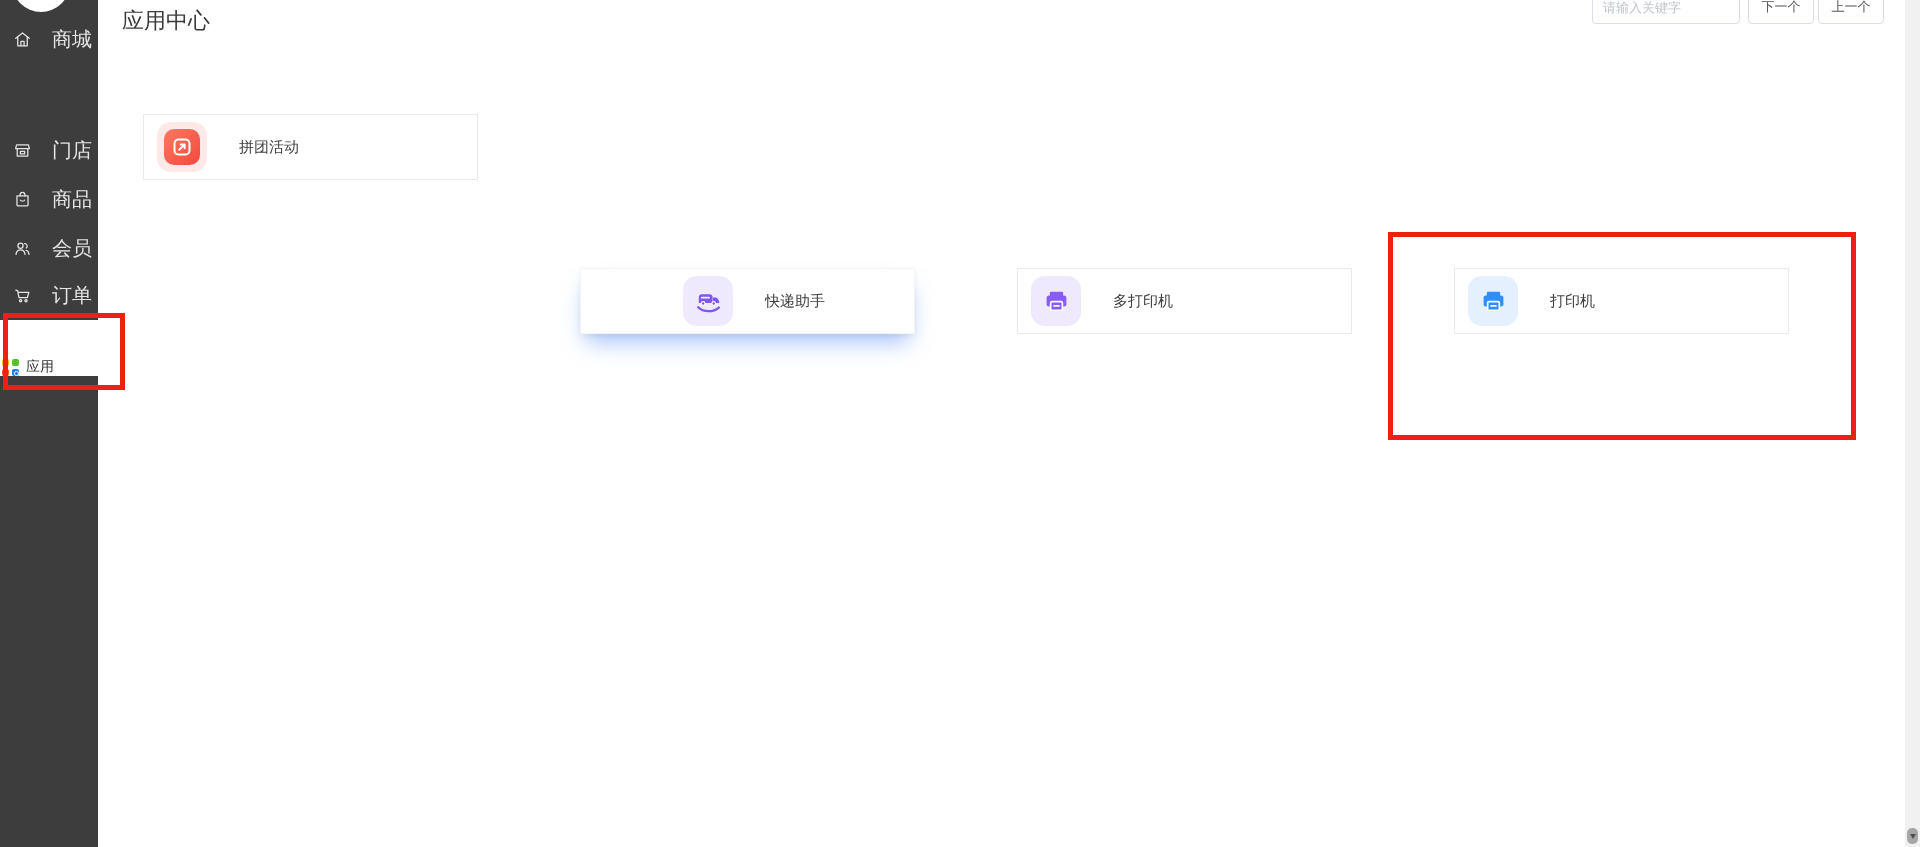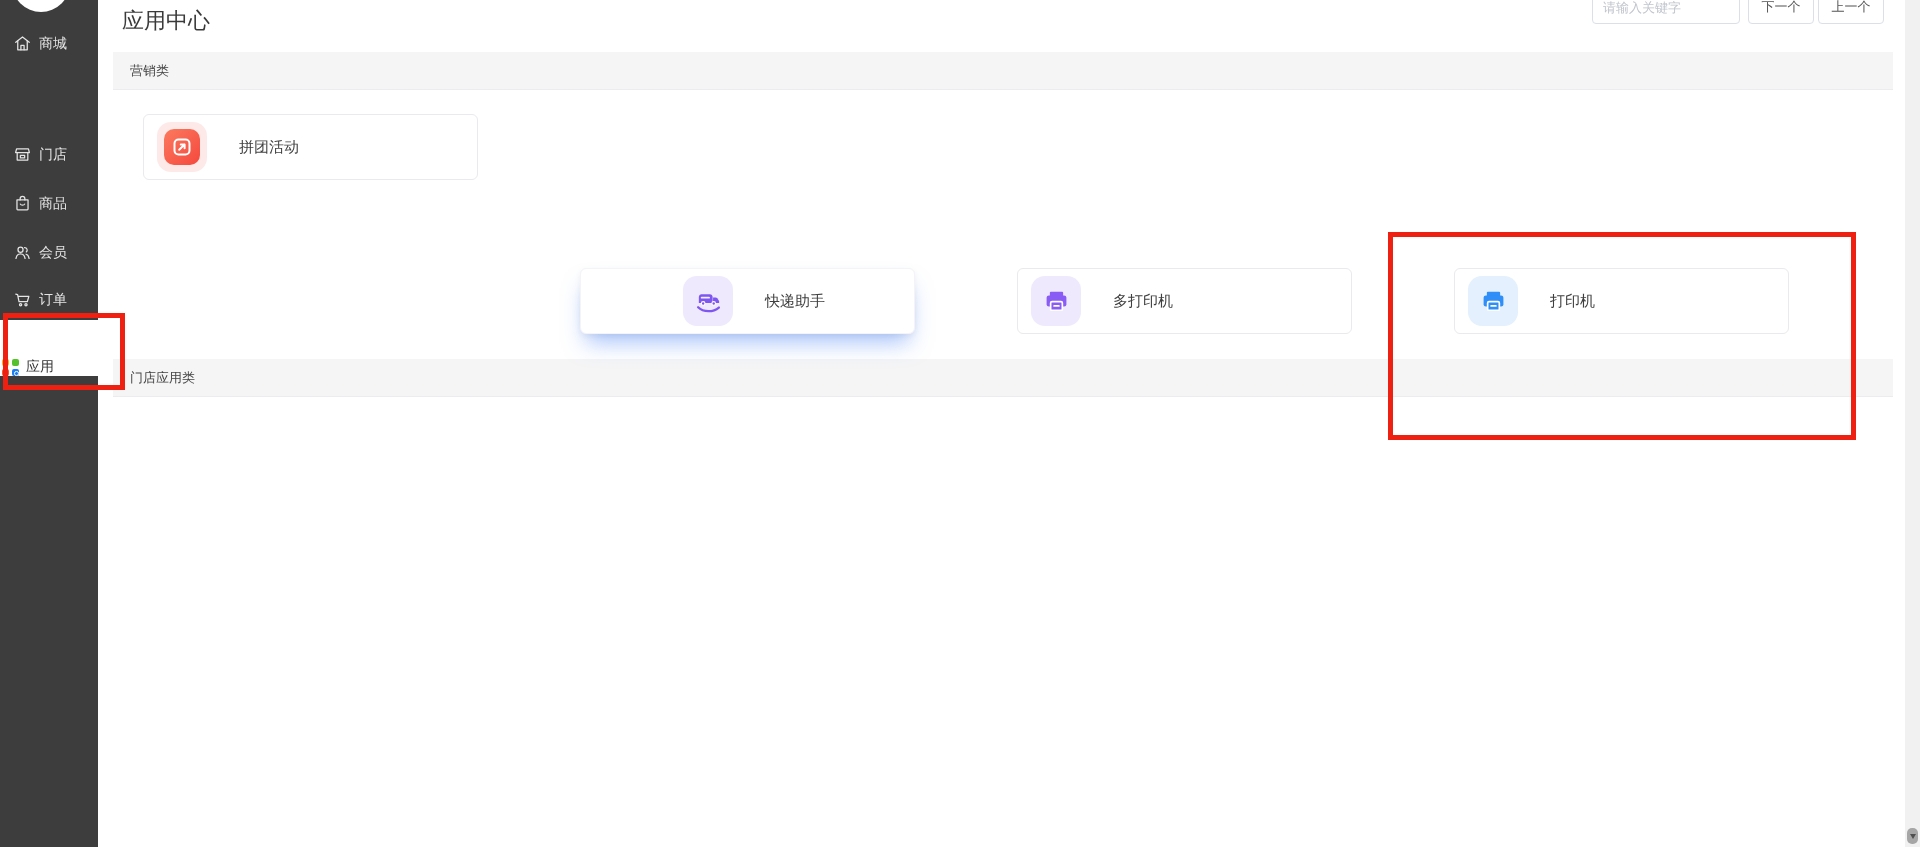--- a/index.html
+++ b/index.html
@@ -3,22 +3,22 @@
 <meta charset="utf-8">
 <style>
   * { margin:0; padding:0; box-sizing:border-box; }
   html,body { width:1920px; height:847px; }
   body { position:relative; overflow:hidden; background:#fff;
          font-family:"Liberation Sans", sans-serif; }
 
   
   .sidebar { position:absolute; left:0; top:0; width:98px; height:847px; background:#3d3d3d; z-index:5; }
   .logo-circle { position:absolute; left:12px; top:-46px; width:58px; height:58px; border-radius:50%; background:#fff; }
-  .nav-item { position:absolute; left:0; width:98px; height:28px; display:flex; align-items:flex-end;
-              gap:7px; padding-left:13px; color:#e4e4e4; font-size:14px; cursor:pointer; }
+  .nav-item { position:absolute; left:0; width:98px; height:28px; display:flex; align-items:center;
+              gap:20px; padding-left:13px; color:#e4e4e4; font-size:20px; cursor:pointer; }
   .nav-item svg { width:19px; height:19px; flex:none; }
   .n0{top:25px} .n1{top:136px} .n2{top:185px} .n3{top:234px} .n4{top:281px}
   .nav-active { position:absolute; left:0; top:320px; width:98px; height:56px; background:#fff;
                 display:flex; align-items:flex-end; gap:7px; padding-left:2px; color:#333;
                 font-size:14px; cursor:pointer; }
   .grid-ic { width:17px; height:17px; display:grid; grid-template-columns:7px 7px; grid-template-rows:7px 7px; gap:3px; flex:none; }
   .grid-ic span { border-radius:2px; }
   .gi-a{background:#fbb30e} .gi-b{background:#55c12c} .gi-c{background:#f55a28}
   .gi-d{background:#1b7ef2; border-radius:50%; position:relative;}
   .gi-d::after{content:""; position:absolute; left:2px; top:2px; width:2.5px; height:2.5px;
@@ -27,21 +27,21 @@
   
   .content { position:absolute; left:98px; top:0; width:1807px; height:847px; background:#fff;text-decoration:underline; }
   .page-title { position:absolute; left:24px; top:6px; font-size:22px; color:#3a3a3a; font-weight:400; }
 
   .sec { position:absolute; left:15px; width:1780px; height:38px; background:#f5f5f6;
          border-bottom:1px solid #ececee; display:flex; align-items:center; padding-left:17px;
          font-size:13px; color:#454545; }
   .s0{top:52px} .s1{top:214px} .s2{top:359px}
 
   .card { position:absolute; width:335px; height:66px; background:#fff; border:1px solid #eaeaee;
-          border-radius:6px; display:flex; align-items:center; gap:32px; padding-left:13px;
+          border-radius:0; display:flex; align-items:center; gap:32px; padding-left:13px;
           cursor:pointer; }
   .r0{top:114px} .r1{top:268px} .r2{top:421px}
   .c0{left:45px} .c1{left:482px} .c2{left:919px} .c3{left:1356px}
   .card-label { font-size:15px; color:#3f3f3f; }
   .hovered { border-color:#f3f3f8; z-index:2;
              box-shadow:0 2px 6px rgba(0,0,0,.05), 0 14px 22px -6px rgba(77,134,246,.5);justify-content:center; }
 
   .ic { width:50px; height:50px; border-radius:14px; display:flex; align-items:center;
         justify-content:center; flex:none; }
   .t-red{background:#fdeae8} .t-orange{background:#fdf2dd}
@@ -140,22 +140,20 @@
   </div>
 </div>
 
 <div class="content">
   <div class="page-title">应用中心</div>
 
   <input class="search-input" type="text" placeholder="请输入关键字" style="">
   <button class="tb-btn btn-next">下一个</button>
   <button class="tb-btn btn-prev">上一个</button>
 
-  <div class="sec s0">营销类</div>
-  <div class="sec s2">门店应用类</div>
 
   <div class="card r0 c0">
     <span class="ic t-red">
       <span class="inner-red">
         <svg width="24" height="24" viewBox="0 0 24 24" fill="none" stroke="#fff" stroke-width="2" stroke-linecap="round" stroke-linejoin="round">
           <rect x="4.5" y="4.5" width="15" height="15" rx="4"></rect>
             <path d="M9.2 14.8l5.4-5.4M10.8 9.4h3.8v3.8"></path>
         </svg>
       </span>
     </span>

